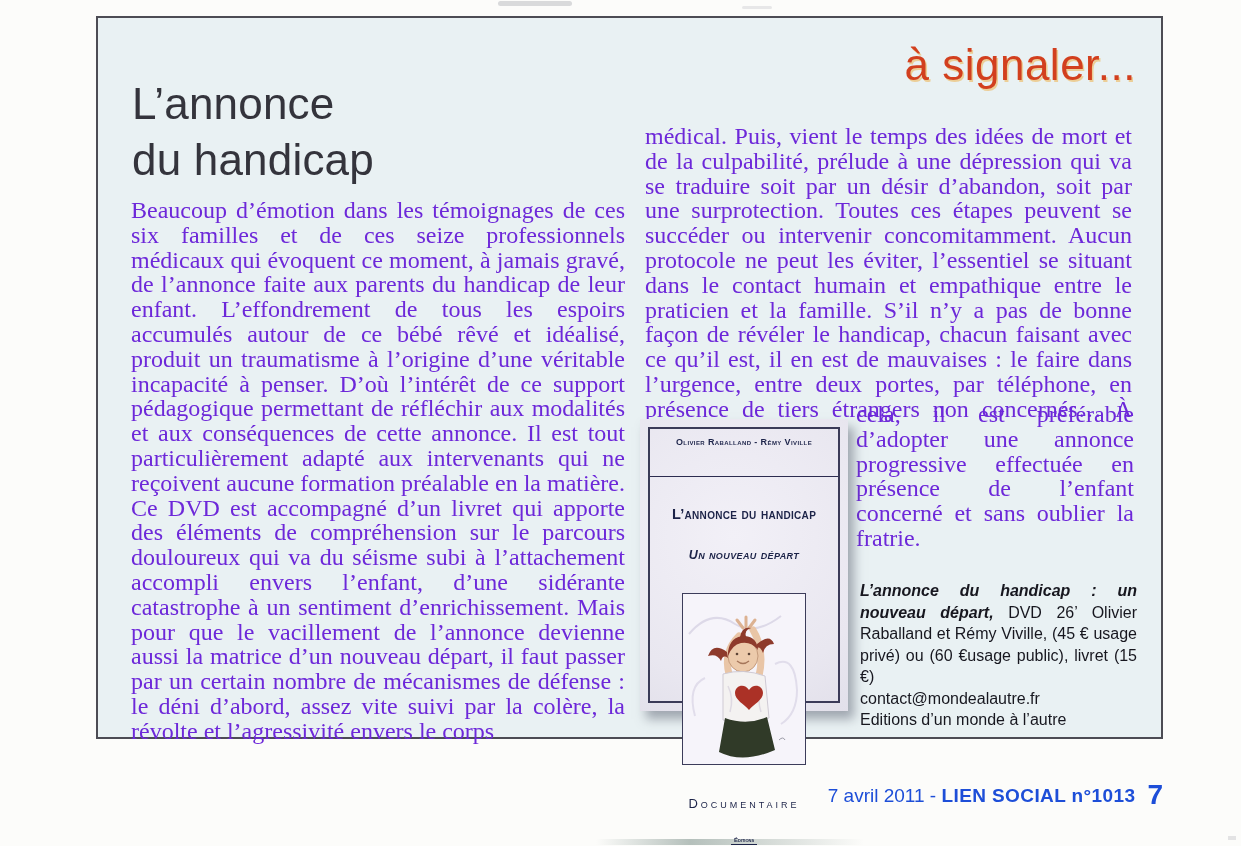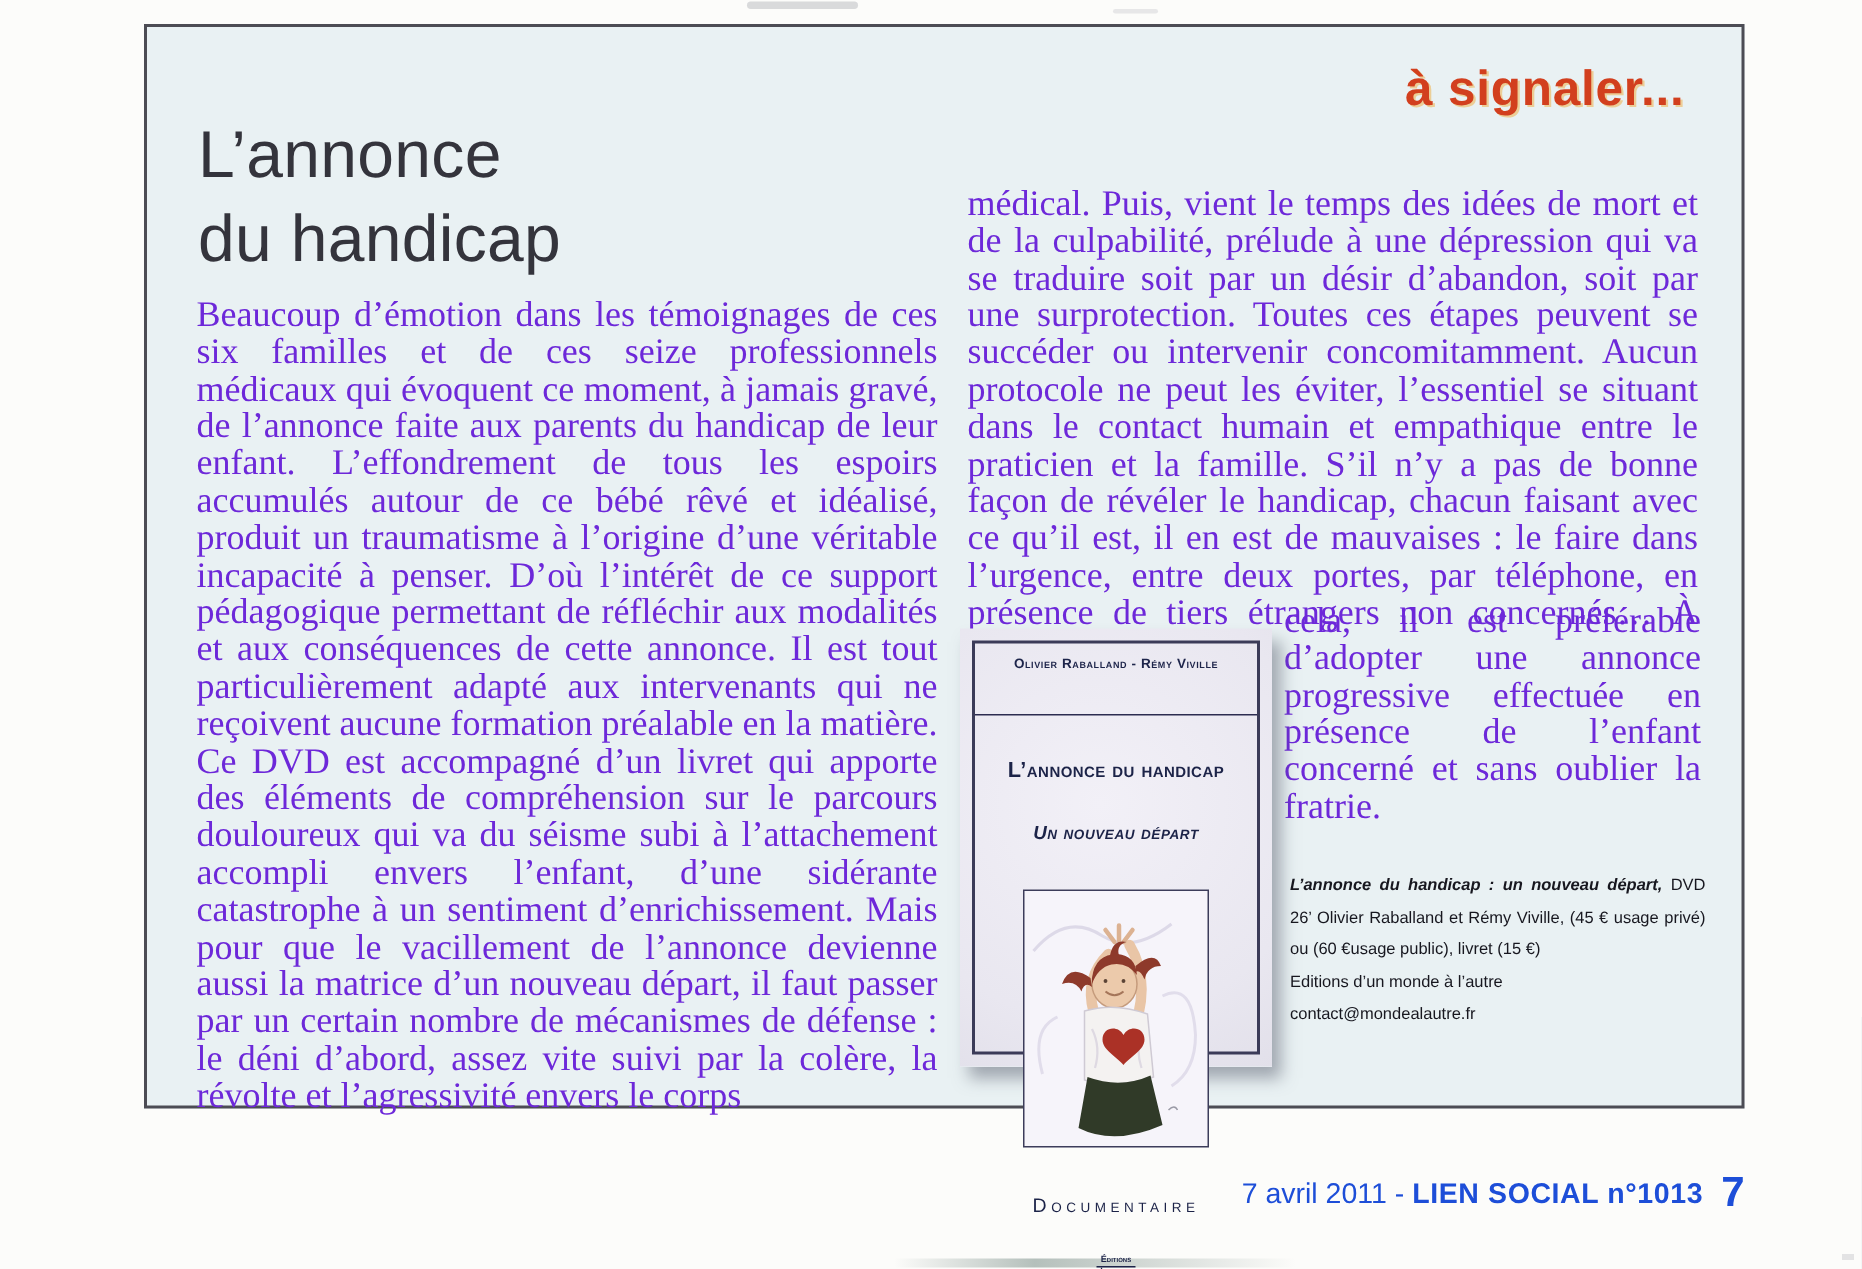--- a/index.html
+++ b/index.html
@@ -16,22 +16,22 @@
     background:linear-gradient(90deg,rgba(130,148,140,0),rgba(110,132,125,.5) 35%,rgba(120,140,132,.25) 70%,rgba(130,148,140,0));}
   .smudge-right{left:1228px;top:836px;width:8px;height:4px;background:rgba(170,170,178,.3);}
 
   
   .frame{
     position:absolute;left:96px;top:16px;width:1063px;height:719px;
     background:#e9f1f3;border:2px solid #4c4c54;
   }
 
   .signaler{
-    position:absolute;top:22px;right:38px;
-    font-size:33px;font-weight:700;letter-spacing:.5px;
+    position:absolute;top:22px;right:25px;
+    font-size:44px;font-weight:400;letter-spacing:.5px;
     color:#d23f1e;text-shadow:1.5px 1.5px 0 rgba(240,172,60,.5);
   }
 
   .headline{
     position:absolute;left:34px;top:58px;
     font-size:44px;line-height:56px;color:#34343c;letter-spacing:.2px;
   }
 
   .serif-col{
     position:absolute;text-align:justify;hyphens:auto;-webkit-hyphens:auto;
@@ -66,21 +66,21 @@
     border:1.5px solid #3c3c5a;background:#f6f4fa;overflow:hidden;
   }
   .cover-art svg{display:block;width:100%;height:100%;}
   .cover-genre{font-size:13px;font-weight:400;font-variant:small-caps;letter-spacing:3px;color:#1c2348;margin-top:7px;}
   .cover-pub{margin-top:2px;font-size:6px;line-height:7px;font-weight:700;color:#1c2348;text-align:center;font-variant:small-caps;}
   .cover-pub div{border-bottom:.5px solid #1c2348;}
 
   
   .caption{
     position:absolute;left:762px;top:562px;width:277px;
-    font-size:11px;line-height:21.5px;color:#17171f;
+    font-size:16px;line-height:21.5px;color:#17171f;
   }
   .caption-main{text-align:justify;}
   .caption-bold{font-weight:700;font-style:italic;}
 
   
   .footer{
     position:absolute;left:701px;top:779px;width:462px;
     text-align:right;font-size:19px;color:#1d4ed8;white-space:nowrap;
   }
   .footer .journal{font-weight:700;letter-spacing:.4px;}
@@ -155,21 +155,21 @@
         <div>d’un monde</div>
         <div>à l’autre</div>
       </div>
     </div>
   </div>
 
   <div class="caption">
     <div class="caption-main">
       <span class="caption-bold">L’annonce du handicap : un nouveau départ,</span><span> DVD 26’ Olivier Raballand et Rémy Viville, (45 € usage privé) ou (60 €usage public), livret (15 €)</span>
     </div>
+    <div>contact@mondealautre.fr</div>
     <div>Editions d’un monde à l’autre</div>
-    <div>contact@mondealautre.fr</div>
   </div>
 
 </div>
 
 <div class="footer">
   <span>7 avril 2011 - </span><span class="journal">LIEN SOCIAL n°1013</span><span class="pagenum">7</span>
 </div>
 
 </body></html>

